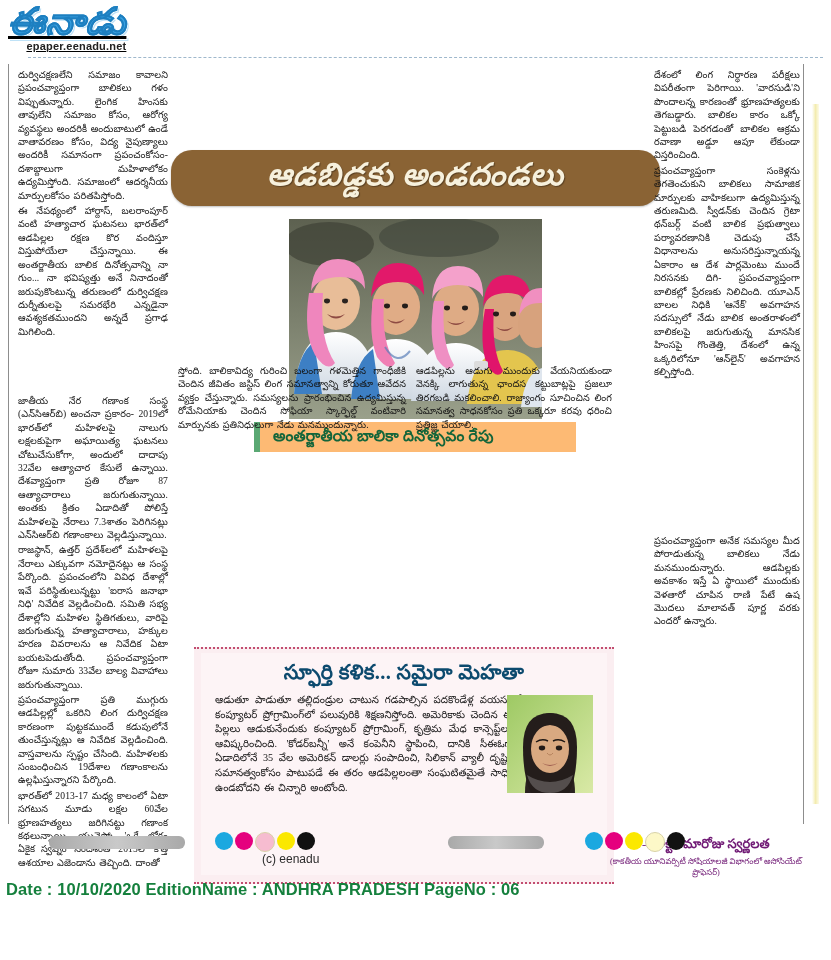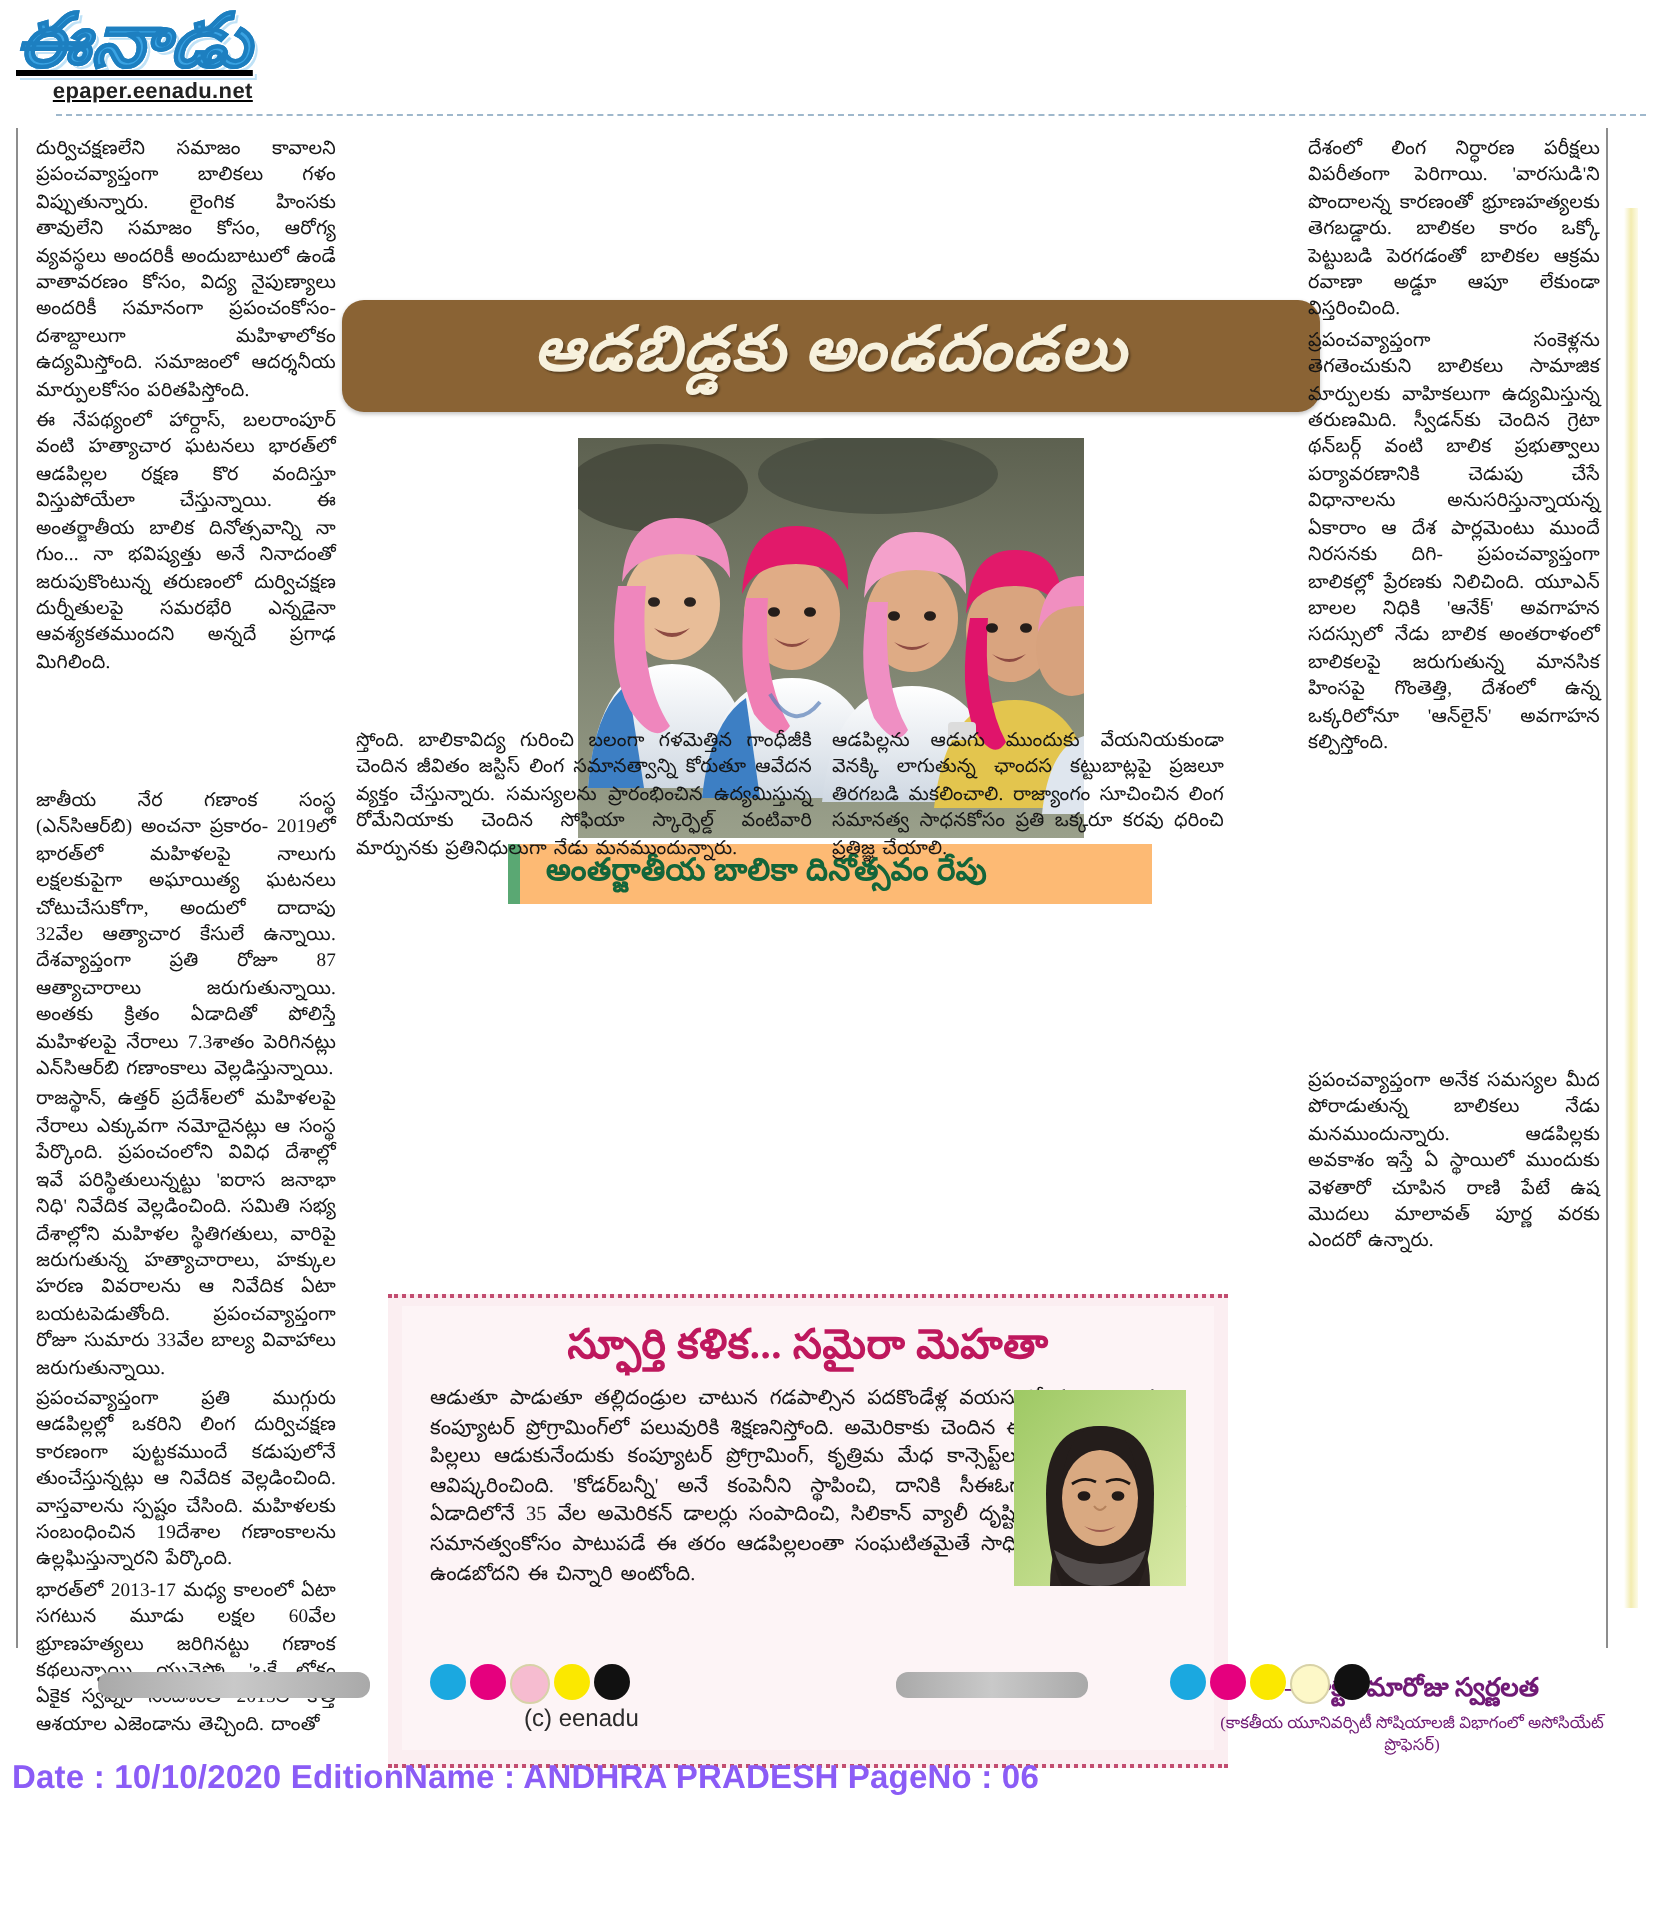--- a/index.html
+++ b/index.html
@@ -60,21 +60,21 @@
   .col-1b{left:12px;top:330px;width:150px;}
   .col-2{left:172px;top:300px;width:228px;}
   .col-3{left:410px;top:300px;width:196px;}
   .col-4{left:648px;top:4px;width:146px;}
   .col-4b{left:648px;top:470px;width:146px;}
 
   
   .banner{
     position:absolute;left:165px;top:86px;width:489px;height:56px;
     background:#8a6334;
-    border-radius:11px;
+    border-radius:21px;
     display:flex;align-items:center;justify-content:center;
     box-shadow:0 1px 2px rgba(0,0,0,.25);
   }
   .banner-txt{
     font-family:"Liberation Serif", serif;
     font-style:italic;font-weight:bold;
     font-size:31px;color:#f7f1dd;
     letter-spacing:1px;
     text-shadow:1px 1px 1px rgba(0,0,0,.35);
     white-space:nowrap;
@@ -103,21 +103,21 @@
   .pinkbox{
     position:absolute;left:188px;top:583px;width:420px;height:233px;
     background:#fbeef1;
     border-top:2px dotted #c24d70;
     border-bottom:2px dotted #c24d70;
   }
   .pinkbox .inner{position:absolute;left:7px;top:4px;width:406px;height:222px;background:#fdf4f6;}
   .pink-head{
     position:absolute;left:0;top:8px;width:406px;text-align:center;
     font-family:"Liberation Serif", serif;font-weight:bold;
-    font-size:20.5px;color:#be185d;letter-spacing:.3px;white-space:nowrap;
+    font-size:20.5px;color:#0c4a6e;letter-spacing:.3px;white-space:nowrap;
   }
   .pink-body{
     position:absolute;left:14px;top:40px;width:378px;
     font-family:"Liberation Serif", serif;
     font-size:10.2px;line-height:14.6px;color:#151515;text-align:justify;
     word-spacing:1.5px;
   }
   .pink-photo{
     position:absolute;right:0;top:0;width:86px;height:98px;
     margin:2px 0 4px 8px;float:right;overflow:hidden;background:#9fc46a;
@@ -140,21 +140,21 @@
       background:linear-gradient(to right,#a9a9a9,#c9c9c9,#a9a9a9);}
   .ceenadu{
     position:absolute;left:262px;top:852px;
     font-family:"Liberation Sans", sans-serif;font-size:12px;color:#2b2b2b;
   }
 
   
   .footer{
     position:absolute;left:6px;top:880px;
     font-family:"Liberation Sans", sans-serif;
-    font-size:16.5px;font-weight:bold;color:#8b5cf6;letter-spacing:.1px;
+    font-size:16.5px;font-weight:bold;color:#15803d;letter-spacing:.1px;
     white-space:nowrap;
     text-align:center;
   }
 </style>
 </head>
 <body>
 
 <div class="masthead">
   <div class="logo-wrap">
     <div class="logo-tel">ఈనాడు</div>

